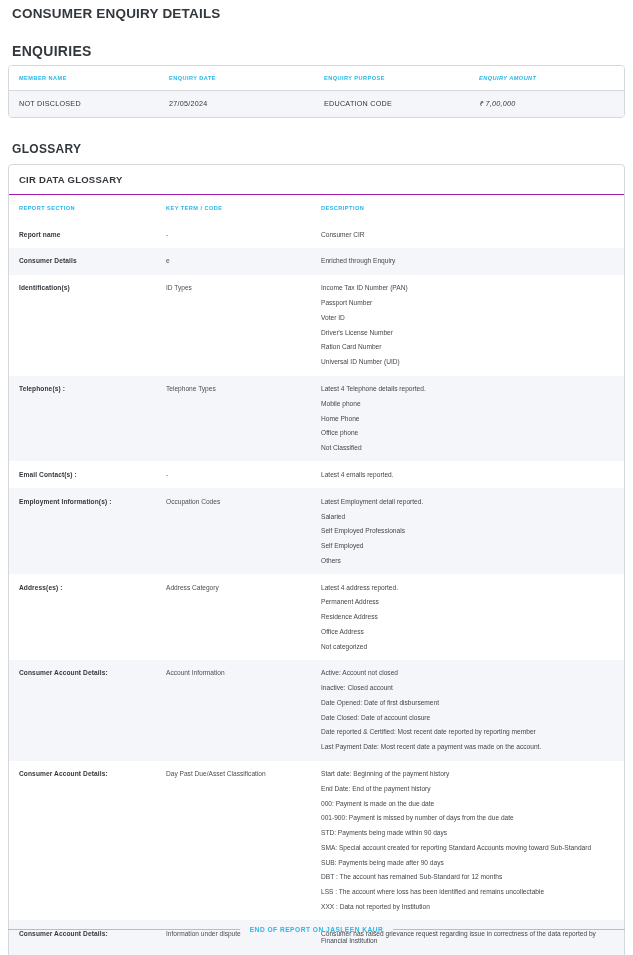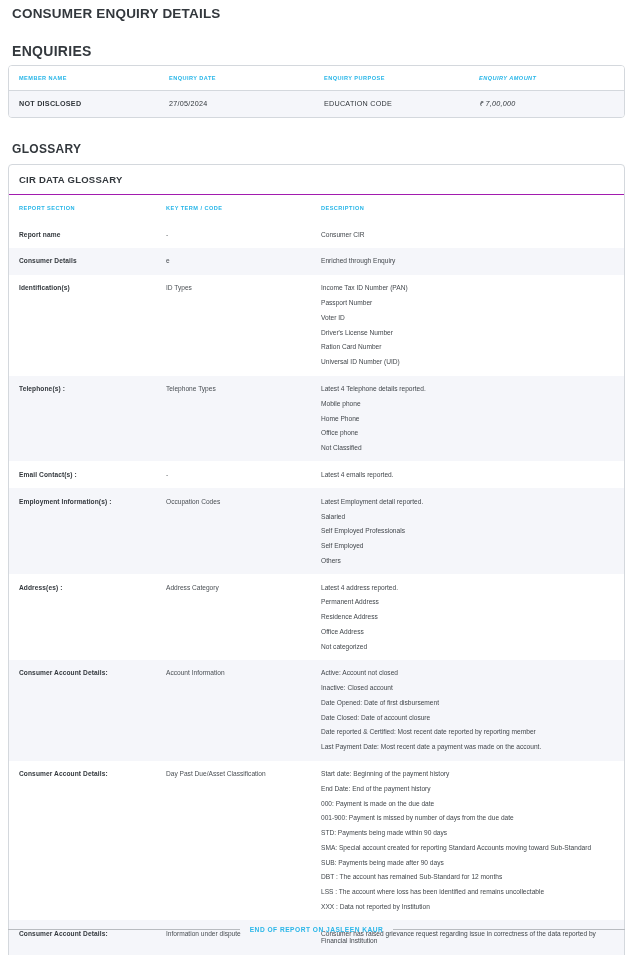--- a/index.html
+++ b/index.html
@@ -83,21 +83,21 @@
   table.grid td {
     font-size: 6.8px;
     color: #3a3f44;
     text-align: left;
     padding: 7px 6px 7px 0;
     vertical-align: top;
     line-height: 1.05;
   }
 
   
-  .enq-table th:nth-child(1), .enq-table td:nth-child(1) { padding-left: 10px; width: 160px; font-weight: bold; }
+  .enq-table th:nth-child(1), .enq-table td:nth-child(1) { padding-left: 10px; width: 160px; }
   .enq-table th:nth-child(2), .enq-table td:nth-child(2) { width: 155px; }
   .enq-table th:nth-child(3), .enq-table td:nth-child(3) { width: 155px; }
   .enq-table th:nth-child(4), .enq-table td:nth-child(4) { width: auto; font-style: italic; }
   .enq-table tbody td {
     background: #f5f6fa;
     font-size: 7.2px;
     letter-spacing: 0.25px;
     padding-top: 9px;
     padding-bottom: 9px;
     color: #31363b;

